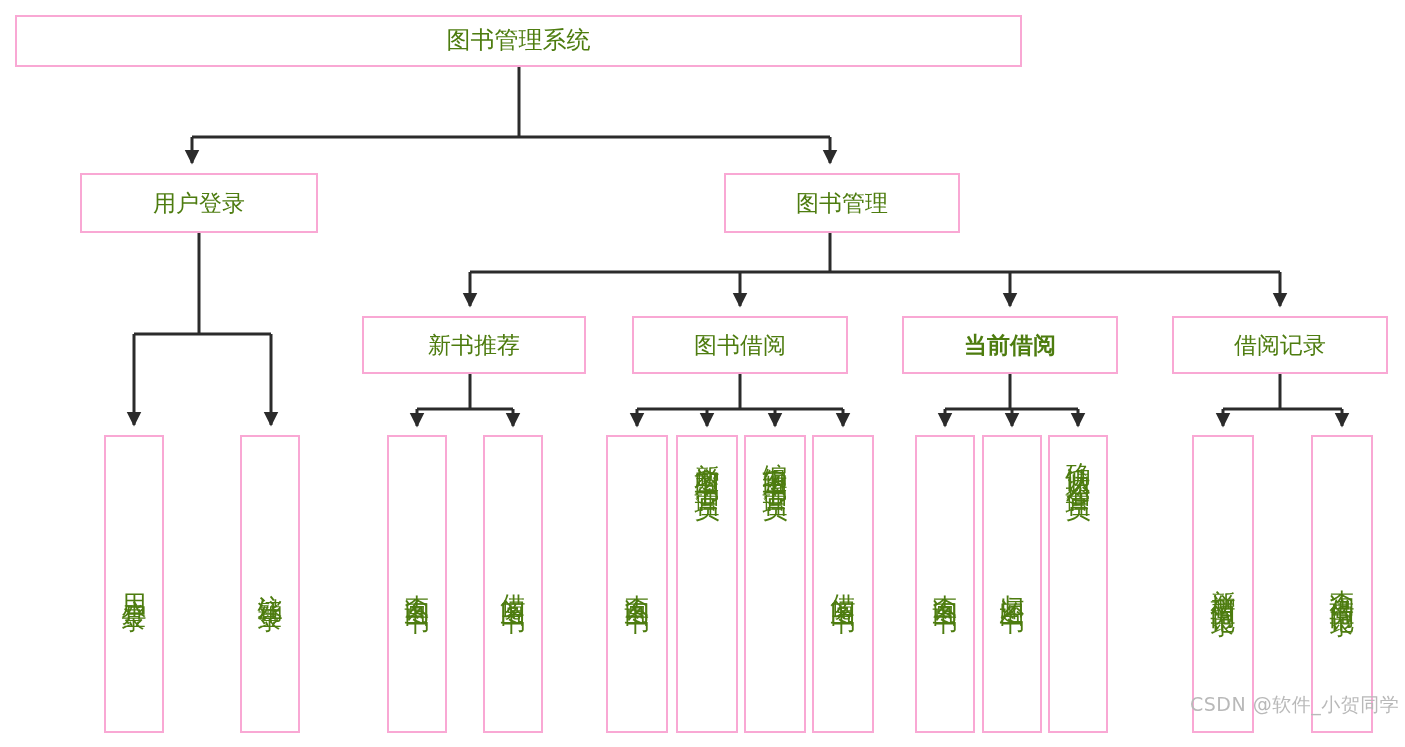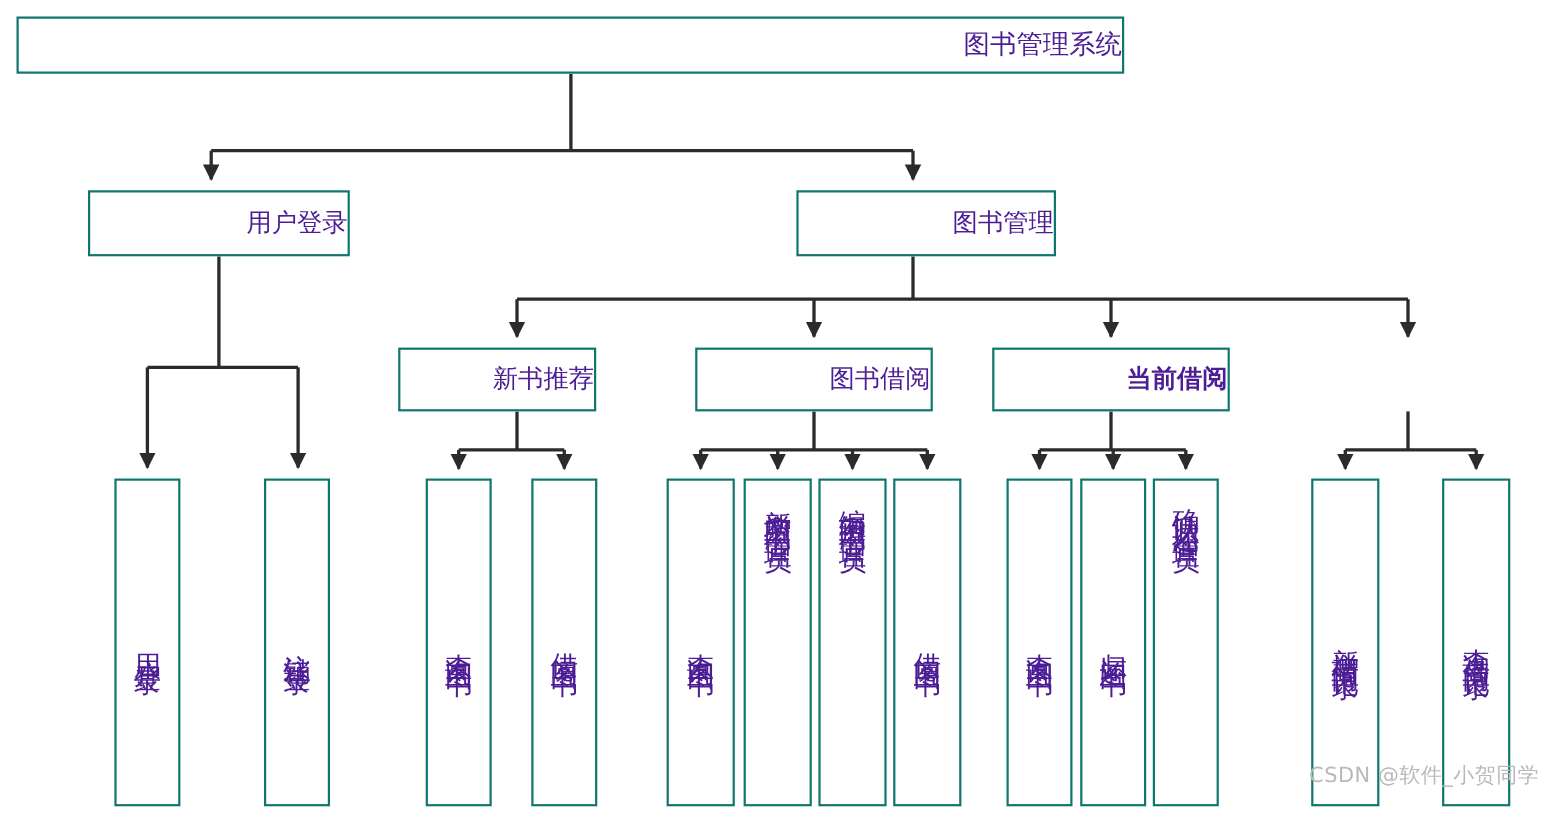--- a/index.html
+++ b/index.html
@@ -19,25 +19,25 @@
   }
   #edges {
     position: absolute;
     left: 0; top: 0;
     width: 1405px; height: 747px;
     pointer-events: none;
   }
   .node {
     position: absolute;
     background: #ffffff;
-    border: 2px solid #0f766e;
+    border: 2px solid #f9a8d4;
     display: flex;
     align-items: center;
-    justify-content: flex-end;
-    color: #4c1d95;
+    justify-content: center;
+    color: #4d7c0f;
   }
   .node .label {
     display: block;
     text-align: center;
     line-height: 1.15;
     white-space: nowrap;
   }
   
   .node.h .label {
     font-size: 23px;
@@ -130,28 +130,31 @@
     <span class="label">图书管理系统</span>
   </div>
 
   <div class="node h" style="left: 80px; top: 173px; width: 238px; height: 60px;">
     <span class="label">用户登录</span>
   </div>
   <div class="node h" style="left: 712px; top: 173px; width: 236px; height: 60px; margin-left: 12px;">
     <span class="label">图书管理</span>
   </div>
 
-  <div class="node h" style="left: 362px; top: 316px; width: 180px; height: 58px;">
+  <div class="node h" style="left: 362px; top: 316px; width: 224px; height: 58px;">
     <span class="label">新书推荐</span>
   </div>
   <div class="node h" style="left: 632px; top: 316px; width: 216px; height: 58px;">
     <span class="label">图书借阅</span>
   </div>
   <div class="node h" style="left: 902px; top: 316px; width: 216px; height: 58px; font-weight: bold;">
     <span class="label">当前借阅</span>
+  </div>
+  <div class="node h" style="left: 1172px; top: 316px; width: 216px; height: 58px;">
+    <span class="label">借阅记录</span>
   </div>
 
   <div class="node v mid" style="left: 104px; top: 435px; width: 60px; height: 298px;">
     <span class="label">用户登录</span>
   </div>
   <div class="node v mid" style="left: 240px; top: 435px; width: 60px; height: 298px;">
     <span class="label">注销登录</span>
   </div>
   <div class="node v mid" style="left: 387px; top: 435px; width: 60px; height: 298px;">
     <span class="label">查询图书</span>

